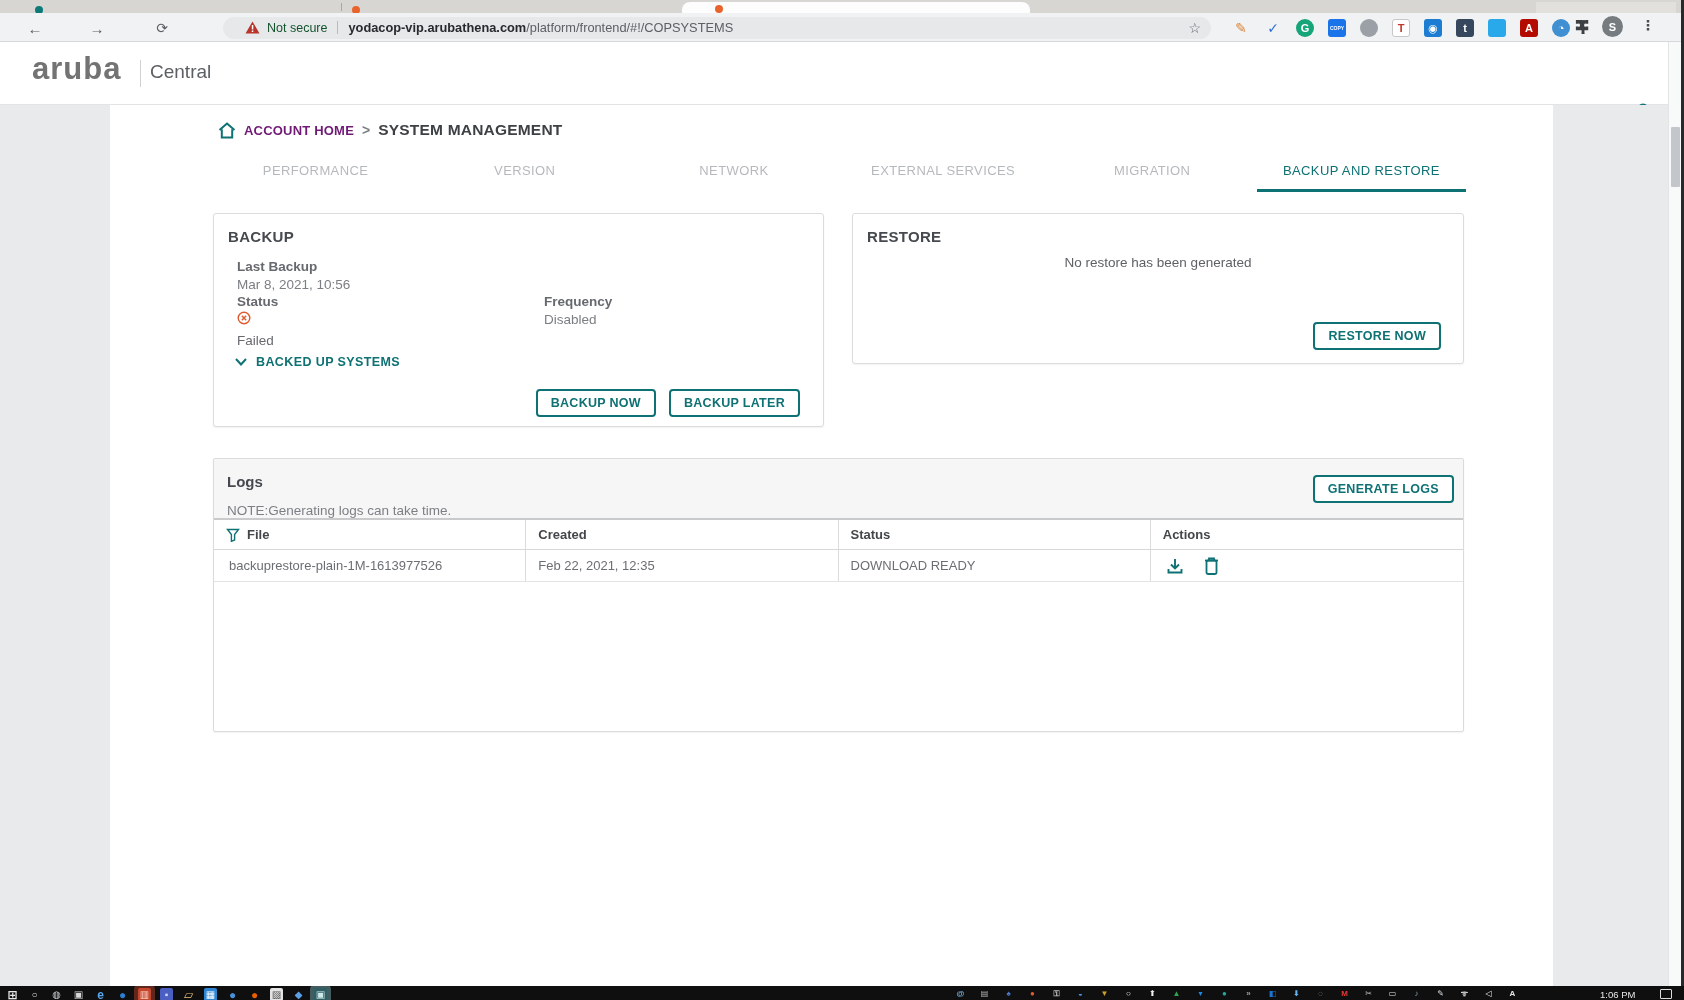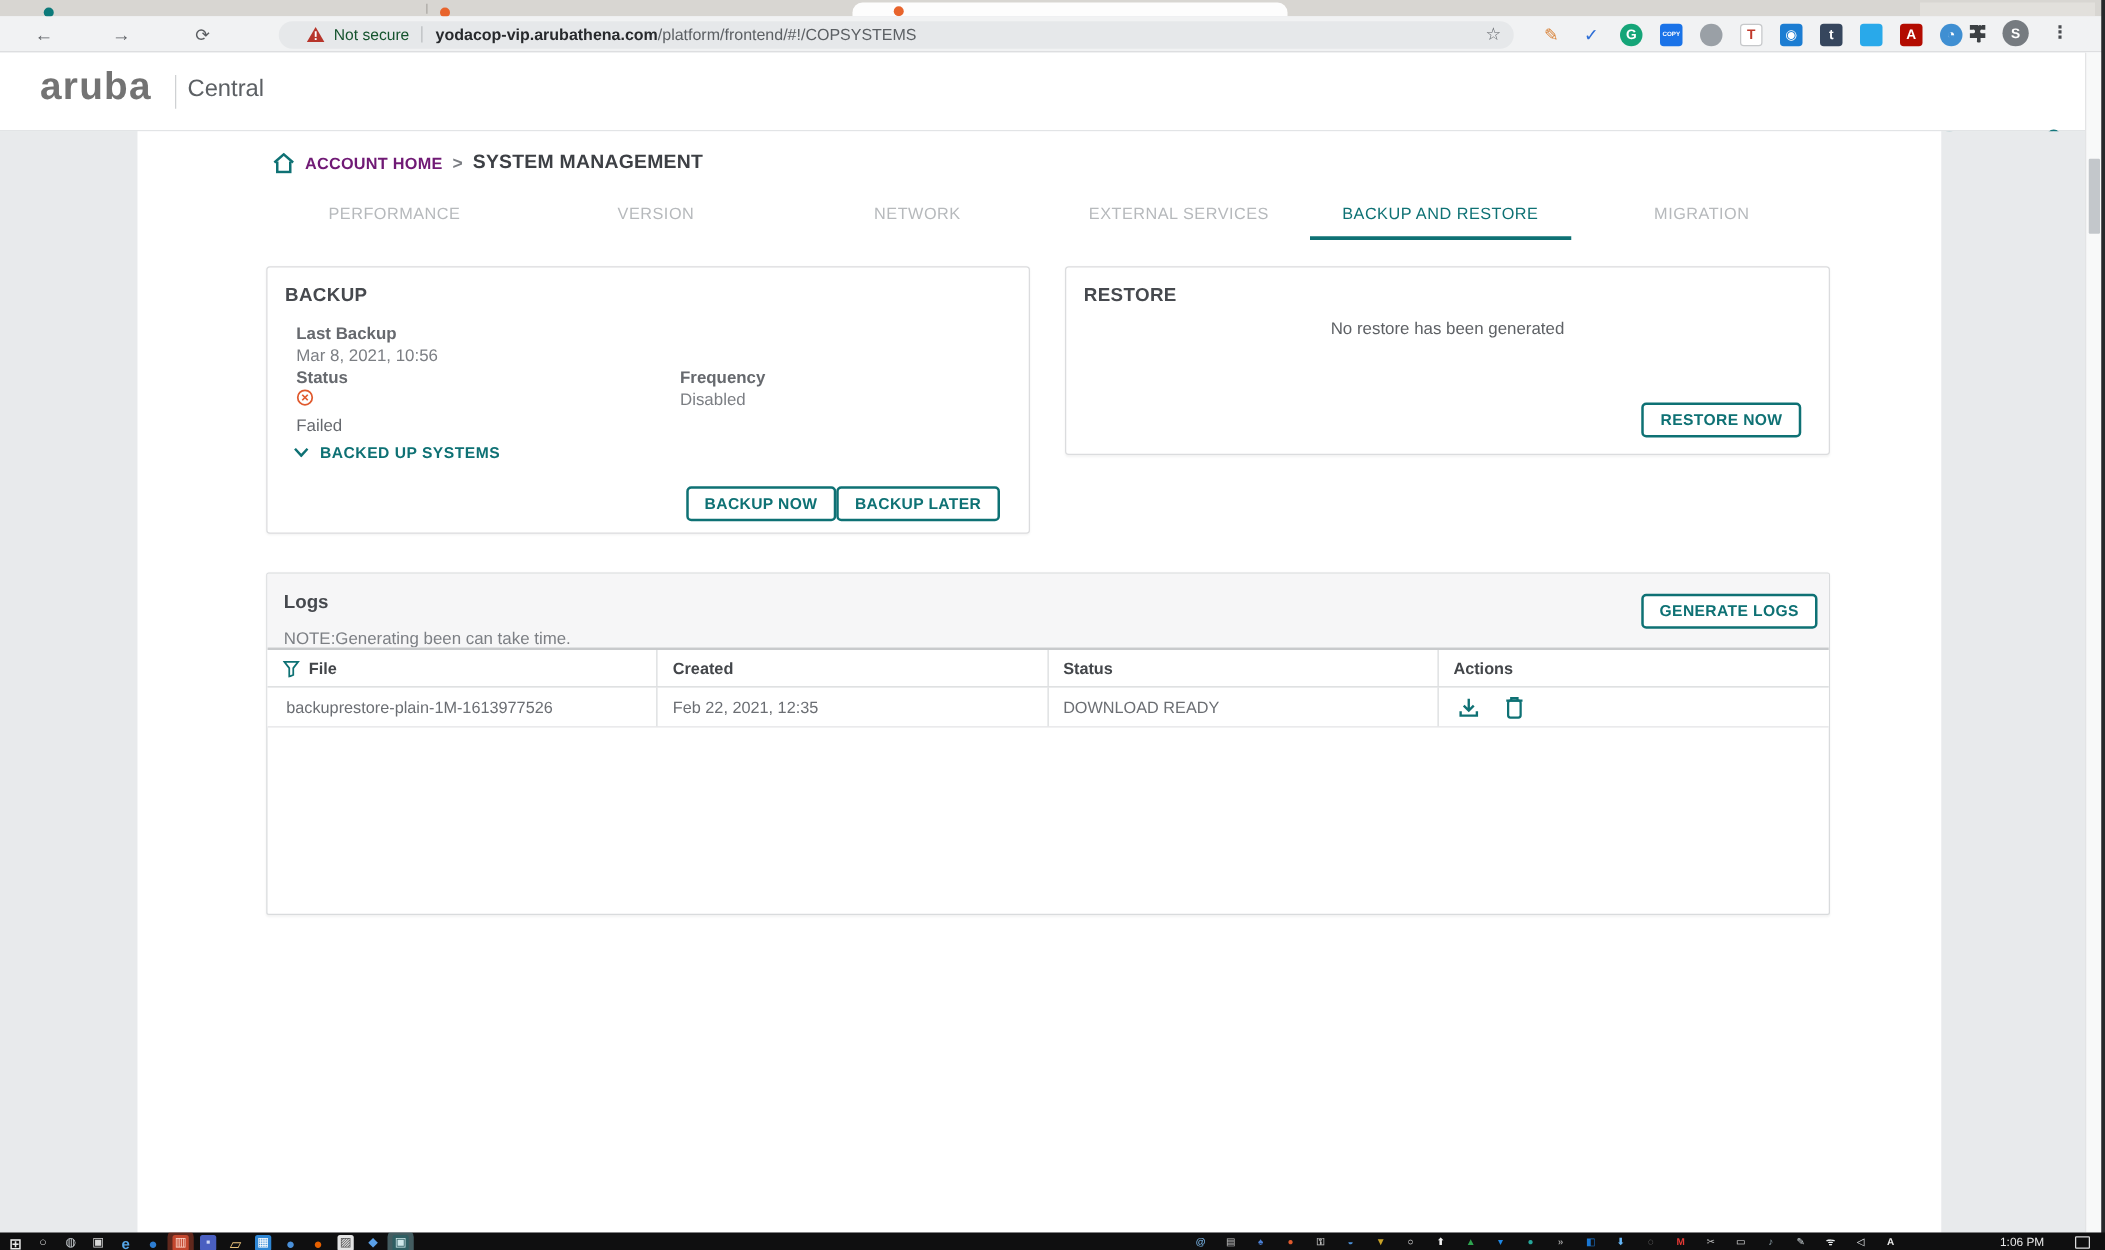--- a/index.html
+++ b/index.html
@@ -52,21 +52,21 @@
   .card-title { position:absolute; left:14px; top:14px; font-size:15px; font-weight:bold; letter-spacing:.3px; color:#46494e; }
 
   #backup-card { left:213px; top:213px; width:611px; height:214px; }
   .bk-col { position:absolute; font-size:13.5px; line-height:17.5px; }
   .bk-col1 { left:23px; top:44px; }
   .bk-col2 { left:330px; top:79px; }
   .bk-label { color:#66696e; font-weight:bold; }
   .bk-val { color:#7b7e83; }
   .failed-row { display:flex; align-items:flex-start; gap:7px;flex-direction:column; }
   .sys-toggle { position:absolute; left:21px; top:141px; display:flex; align-items:center; gap:9px; color:#0e7174; font-size:12.5px; font-weight:bold; letter-spacing:.4px; }
-  .bk-btns { position:absolute; right:23px; bottom:9px; display:flex; }
+  .bk-btns { position:absolute; right:23px; bottom:9px; display:flex; gap:13px; }
   .btn { display:inline-flex; align-items:center; justify-content:center; height:27px; padding:12px 13px; background:#fff; border:2px solid #0e7174; border-radius:4px; color:#0e7174; font-size:12.5px; font-weight:bold; letter-spacing:.3px; white-space:nowrap; }
 
   #restore-card { left:852px; top:213px; width:612px; height:151px; }
   .restore-msg { position:absolute; left:0; right:0; top:41px; text-align:center; font-size:13.5px; color:#5e6165; }
   .restore-btn { position:absolute; right:22px; bottom:13px; }
 
   #logs-panel { left:213px; top:458px; width:1251px; height:274px; background:#fff; border:1px solid #d9dbdd; border-radius:2px; }
   .logs-head { position:absolute; left:0; top:0; width:100%; height:69px; background:#f6f6f7; }
   .logs-title { position:absolute; left:13px; top:14px; font-size:15px; font-weight:bold; color:#46494e; }
   .logs-note { position:absolute; left:13px; top:44px; font-size:13.5px; color:#7c7f84; }
@@ -195,22 +195,22 @@
     <span class="bc-home">ACCOUNT HOME</span>
     <span class="bc-sep">&gt;</span>
     <span class="bc-cur">SYSTEM MANAGEMENT</span>
   </div>
 
   <div class="tabs">
     <div class="tab">PERFORMANCE</div>
     <div class="tab">VERSION</div>
     <div class="tab">NETWORK</div>
     <div class="tab">EXTERNAL SERVICES</div>
+    <div class="tab">MIGRATION</div>
     <div class="tab active">BACKUP AND RESTORE</div>
-    <div class="tab">MIGRATION</div>
   </div>
 
   <div class="card" id="backup-card">
     <div class="card-title">BACKUP</div>
     <div class="bk-col bk-col1">
       <div class="bk-label">Last Backup</div>
       <div class="bk-val">Mar 8, 2021, 10:56</div>
       <div class="bk-label">Status</div>
       <div class="failed-row">
         <svg width="14" height="14" viewBox="0 0 14 14">
@@ -238,21 +238,21 @@
 
   <div class="card" id="restore-card">
     <div class="card-title">RESTORE</div>
     <div class="restore-msg">No restore has been generated</div>
     <div class="btn restore-btn">RESTORE NOW</div>
   </div>
 
   <div class="card" id="logs-panel">
     <div class="logs-head">
       <div class="logs-title">Logs</div>
-      <div class="logs-note">NOTE:Generating been can take time.</div>
+      <div class="logs-note">NOTE:Generating logs can take time.</div>
       <div class="btn logs-gen-btn">GENERATE LOGS</div>
     </div>
     <div class="logs-table">
       <div class="t-row t-head">
         <div class="t-cell">
           <svg width="14" height="14" viewBox="0 0 14 14">
               <path d="M1.5 1.5 H12.5 L8.6 6.5 V12 L5.4 13.3 V6.5 Z" fill="none" stroke="#0e7174" stroke-width="1.4"></path>
             </svg>
           <span>File</span>
         </div>

